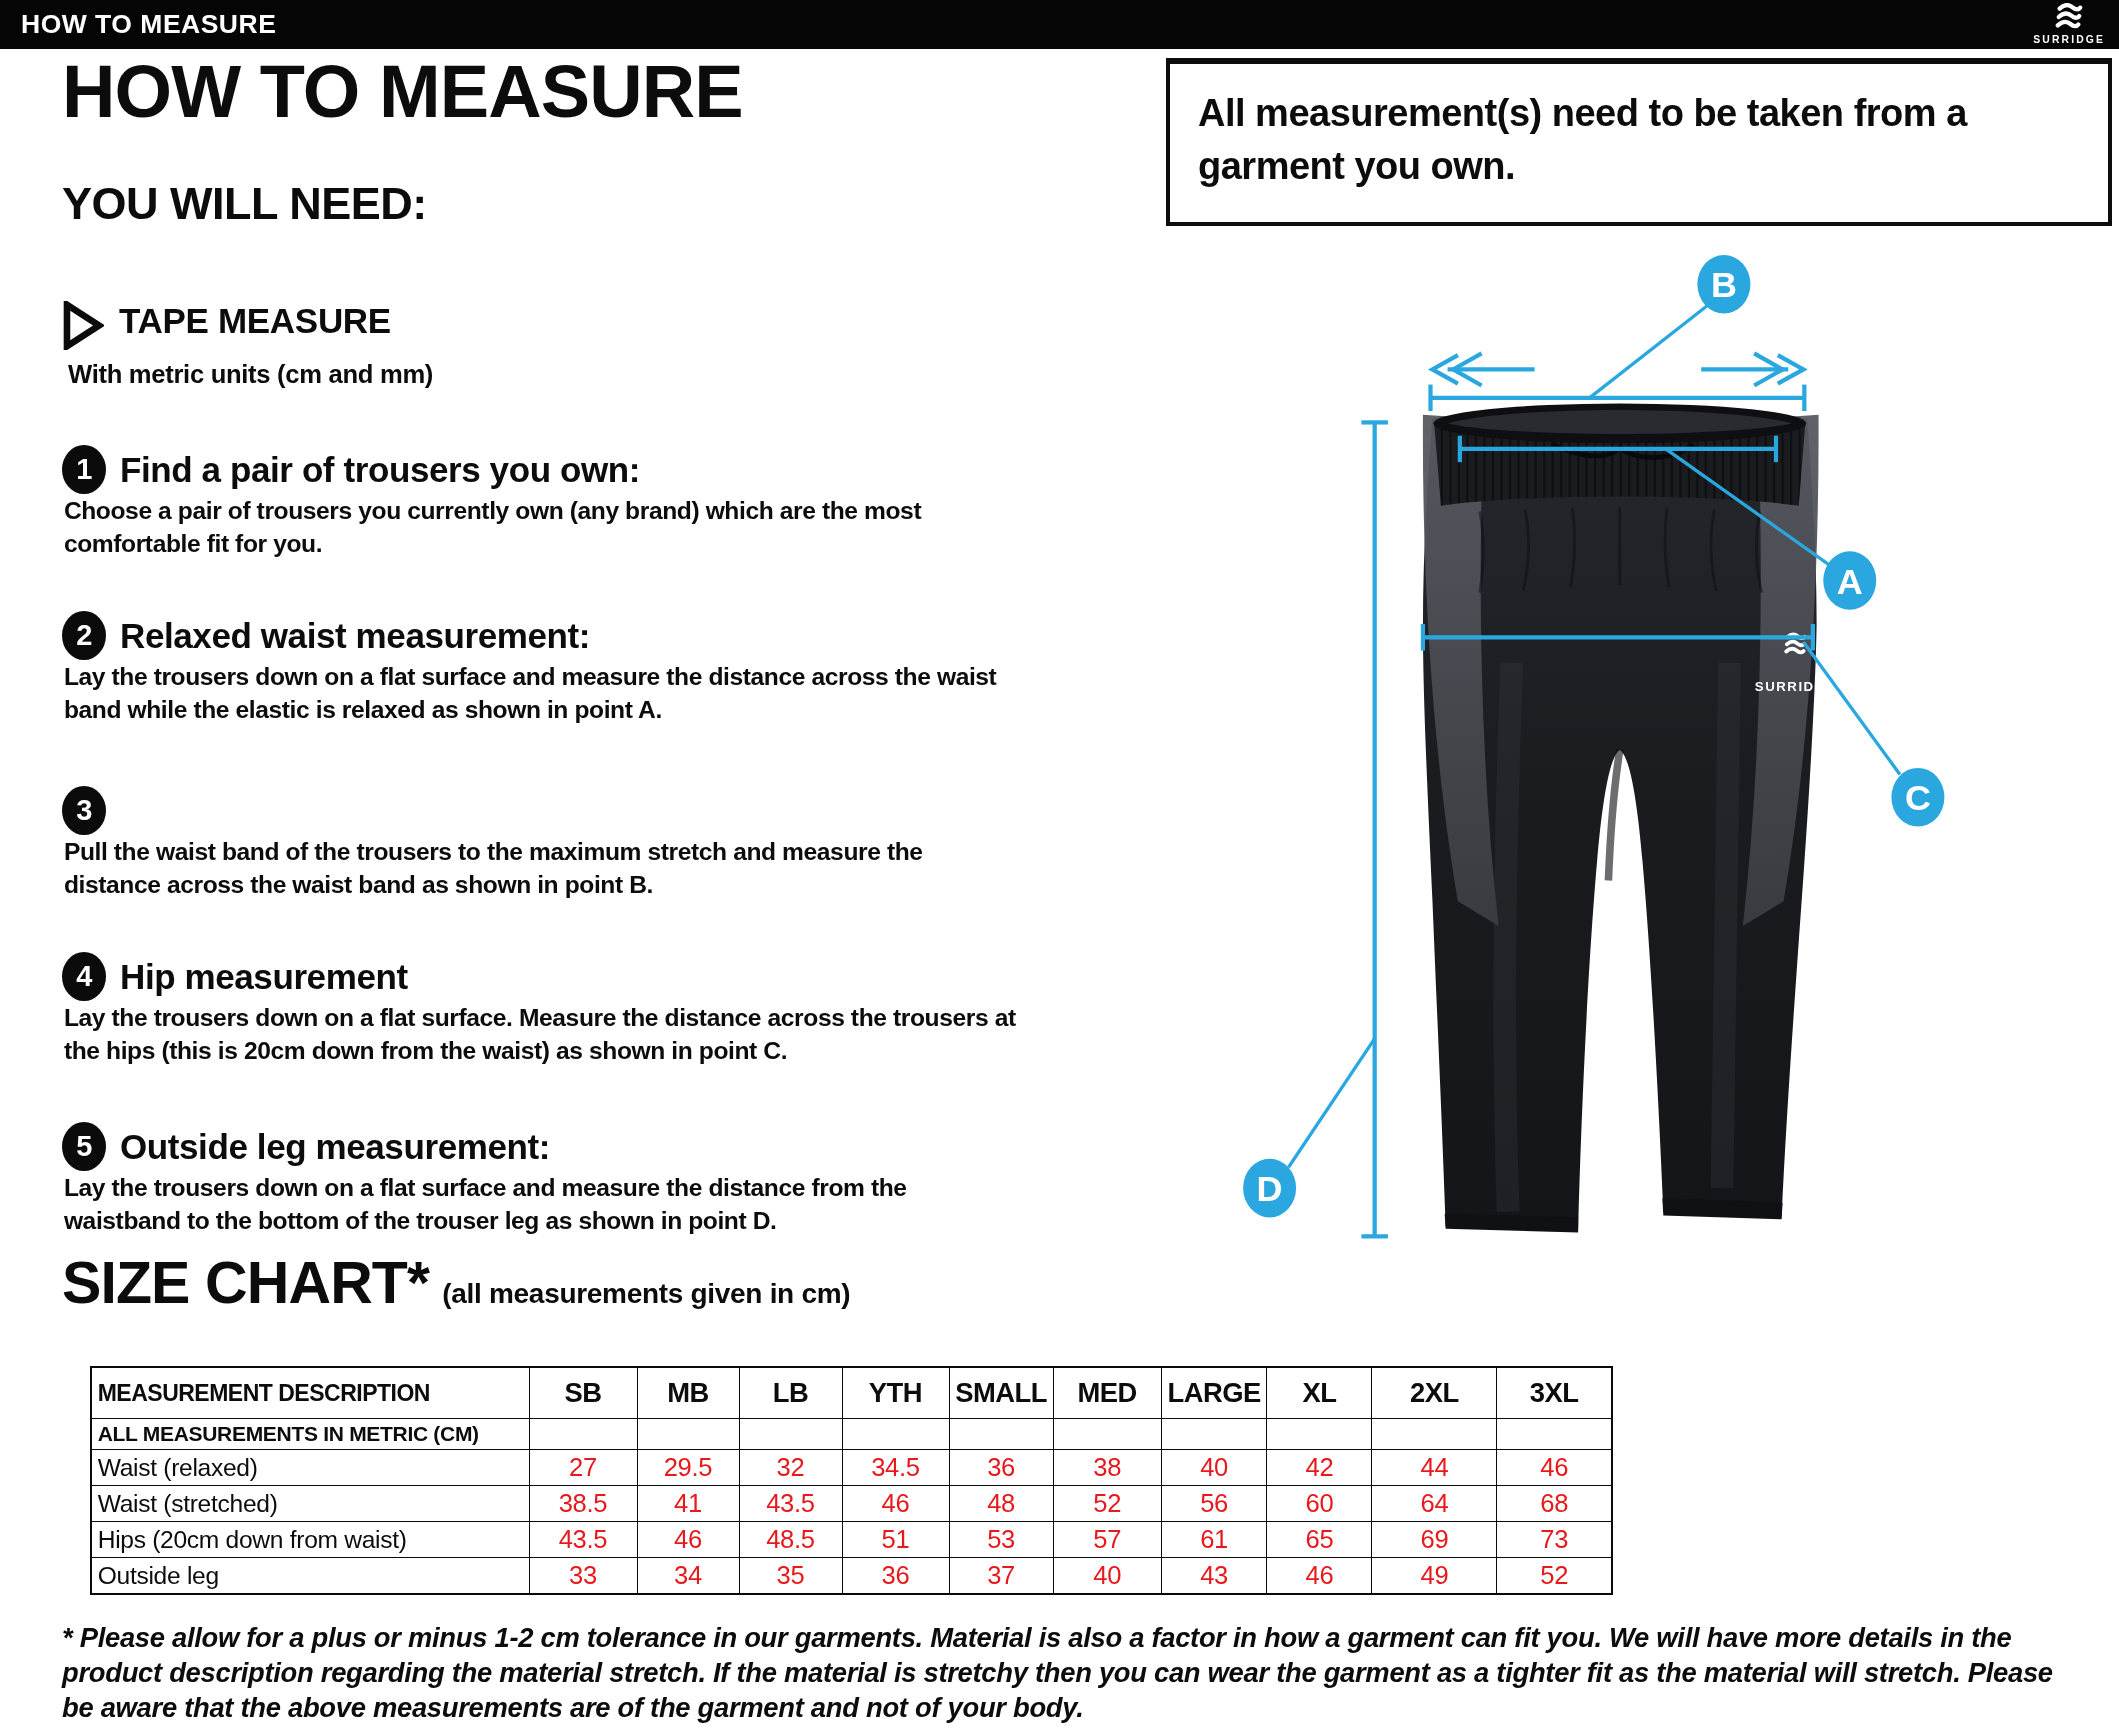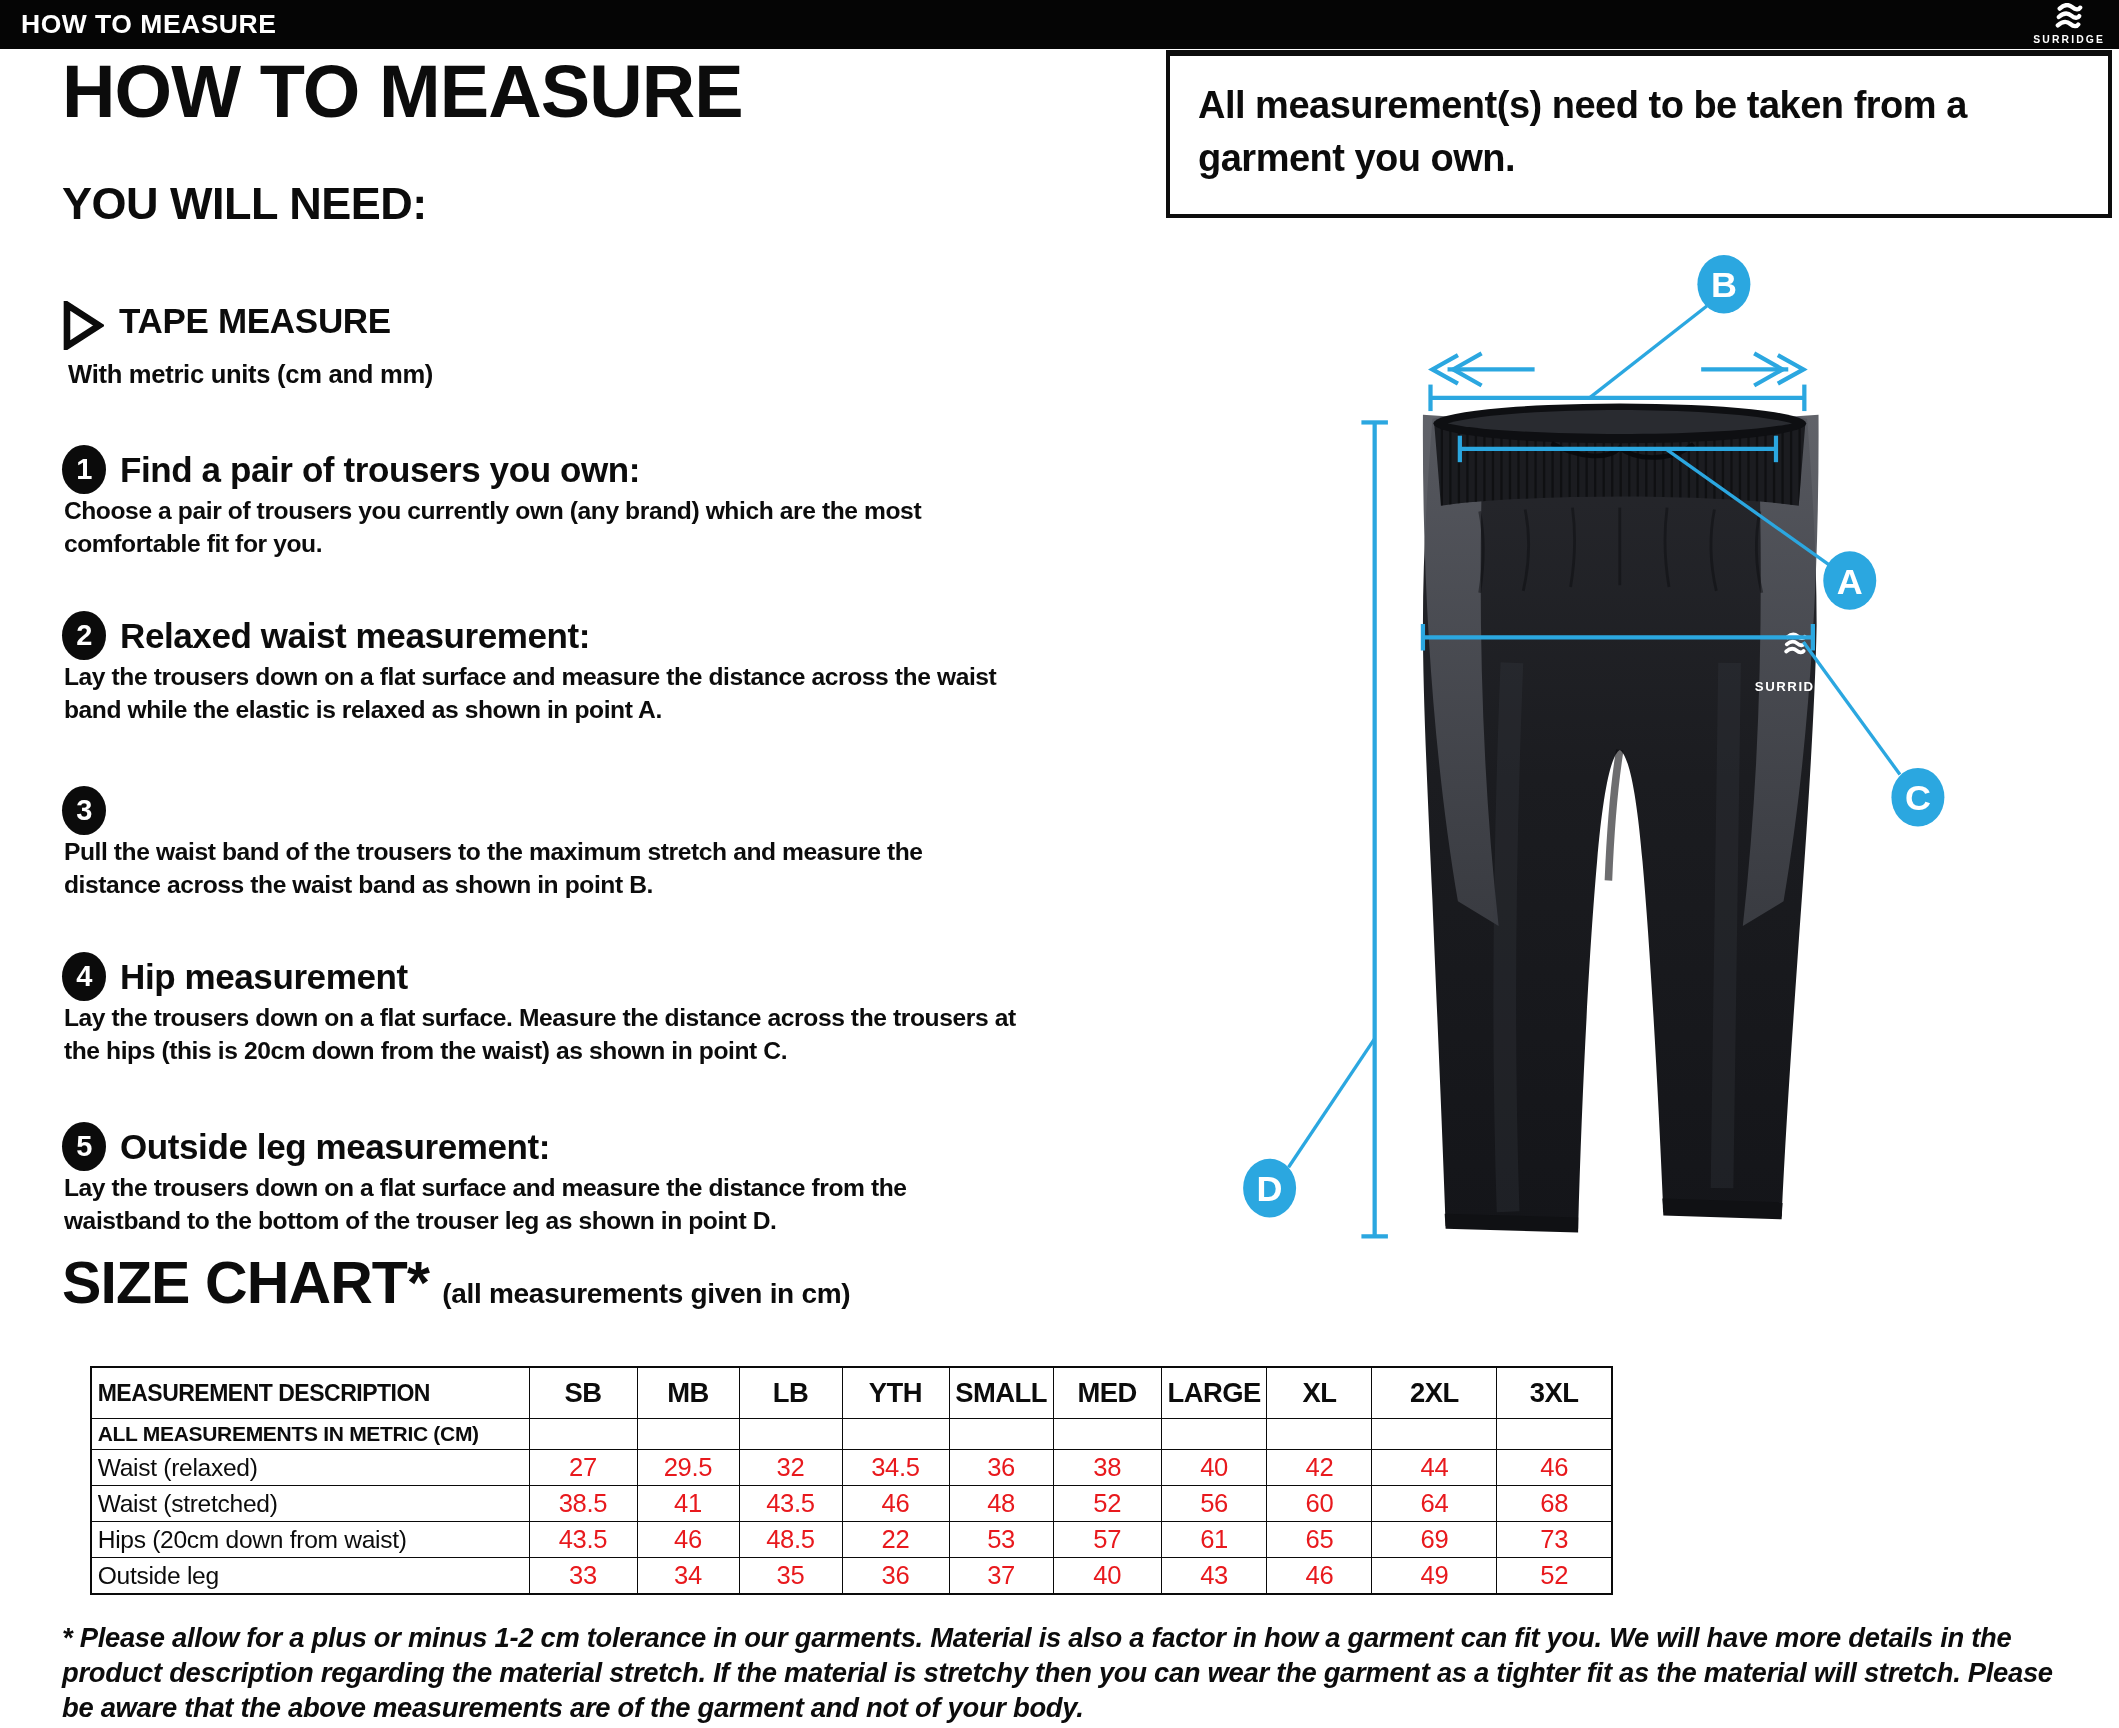--- a/index.html
+++ b/index.html
@@ -25,21 +25,21 @@
   
   .step{position:absolute;left:62px;width:984px;}
   .step-head{display:flex;align-items:center;gap:14px;font-size:35px;font-weight:800;letter-spacing:-0.4px;}
   .badge{flex:0 0 auto;width:44px;height:49px;background:#0b0b0b;color:#fff;border-radius:50%;
          display:flex;align-items:center;justify-content:center;font-size:29px;font-weight:800;}
   .step-body{margin-top:0;margin-left:1.9px;width:961px;font-size:24.6px;font-weight:700;
              line-height:33px;letter-spacing:-0.4px;}
   .s1{top:445px}.s2{top:611px}.s3{top:786px}.s4{top:952px}.s5{top:1122px}
 
   
-  .notebox{position:absolute;left:1166px;top:50px;width:946px;height:168px;box-sizing:border-box;
+  .notebox{position:absolute;left:1166px;top:58px;width:946px;height:168px;box-sizing:border-box;
            border:4.7px solid #0d0d0d;border-top-width:6.6px;background:#fff;}
   .notebox-text{padding:23px 28px;font-size:38px;font-weight:800;line-height:53px;letter-spacing:-0.5px;}
 
   
   .sizechart-head{position:absolute;left:62px;top:1249px;display:flex;align-items:baseline;gap:13.2px;}
   .sizechart-title{font-size:59px;font-weight:800;letter-spacing:-0.9px;}
   .sizechart-sub{font-size:28px;font-weight:800;letter-spacing:-0.3px;}
 
   
   .size-table{position:absolute;left:90px;top:1366px;border-collapse:collapse;table-layout:fixed;
@@ -342,21 +342,21 @@
       <td class="val">56</td>
       <td class="val">60</td>
       <td class="val">64</td>
       <td class="val">68</td>
     </tr>
     <tr class="data">
       <td>Hips (20cm down from waist)</td>
       <td class="val">43.5</td>
       <td class="val">46</td>
       <td class="val">48.5</td>
-      <td class="val">22</td>
+      <td class="val">51</td>
       <td class="val">53</td>
       <td class="val">57</td>
       <td class="val">61</td>
       <td class="val">65</td>
       <td class="val">69</td>
       <td class="val">73</td>
     </tr>
     <tr class="data">
       <td>Outside leg</td>
       <td class="val">33</td>

